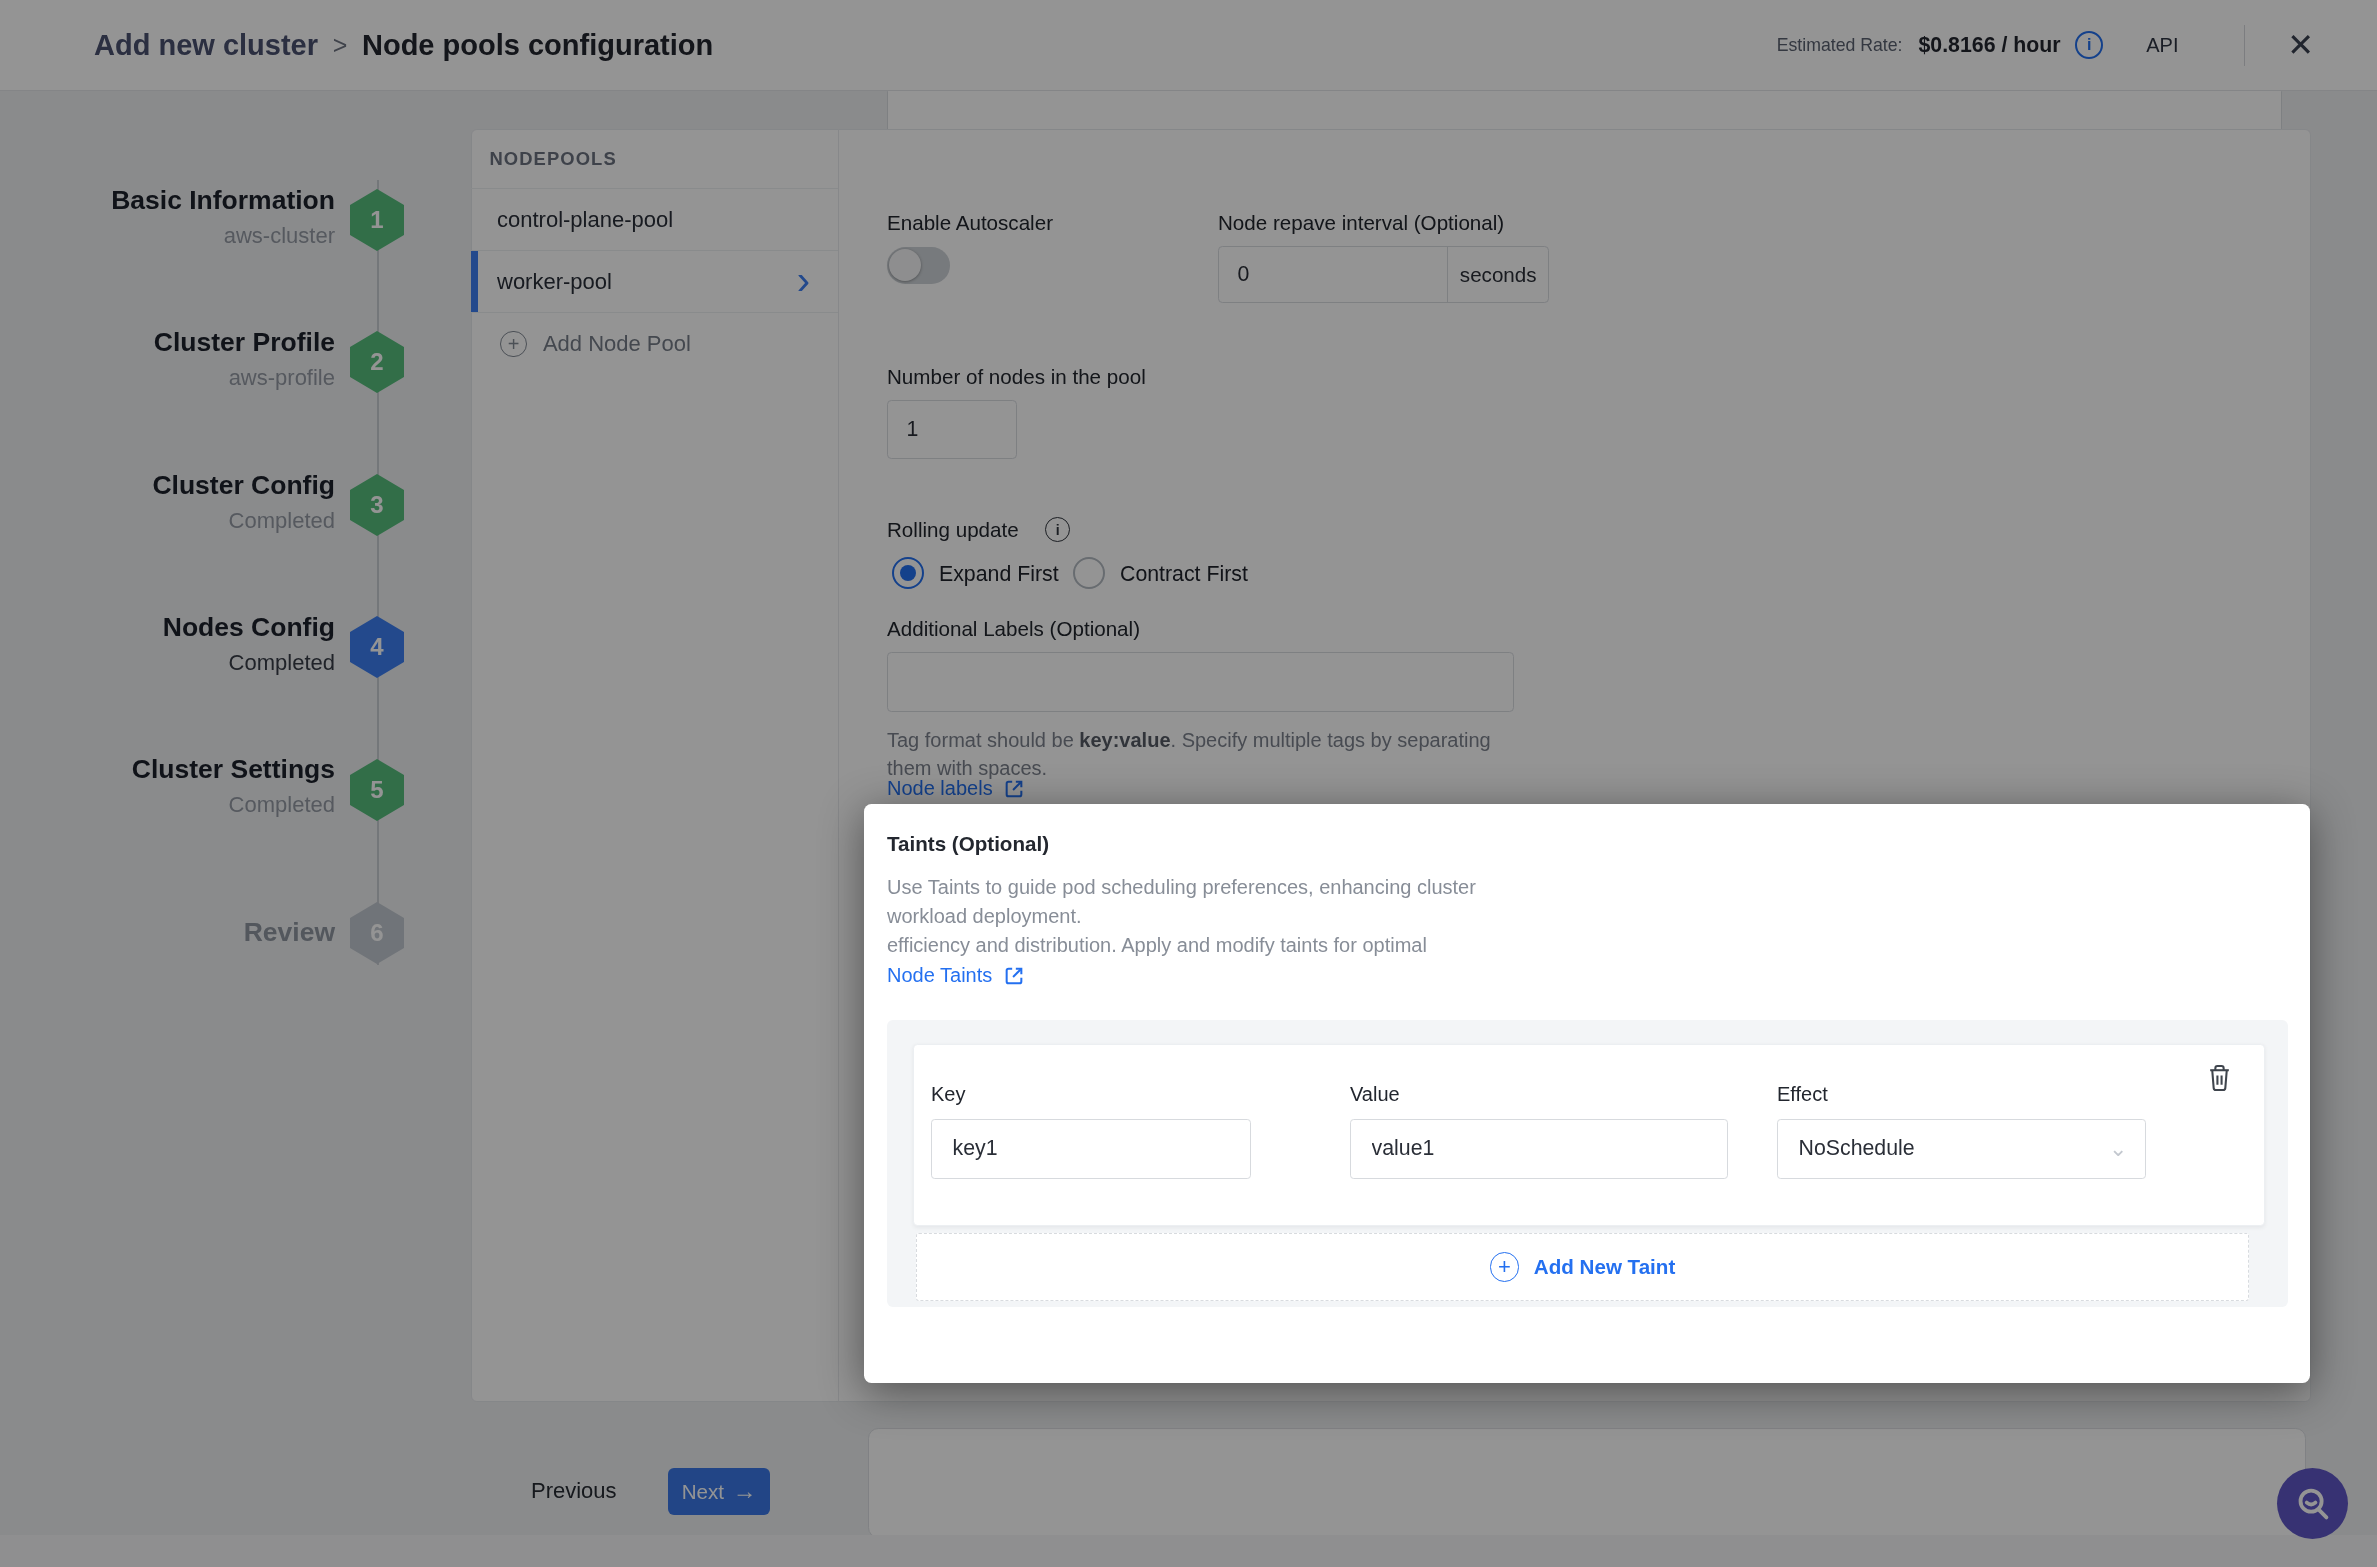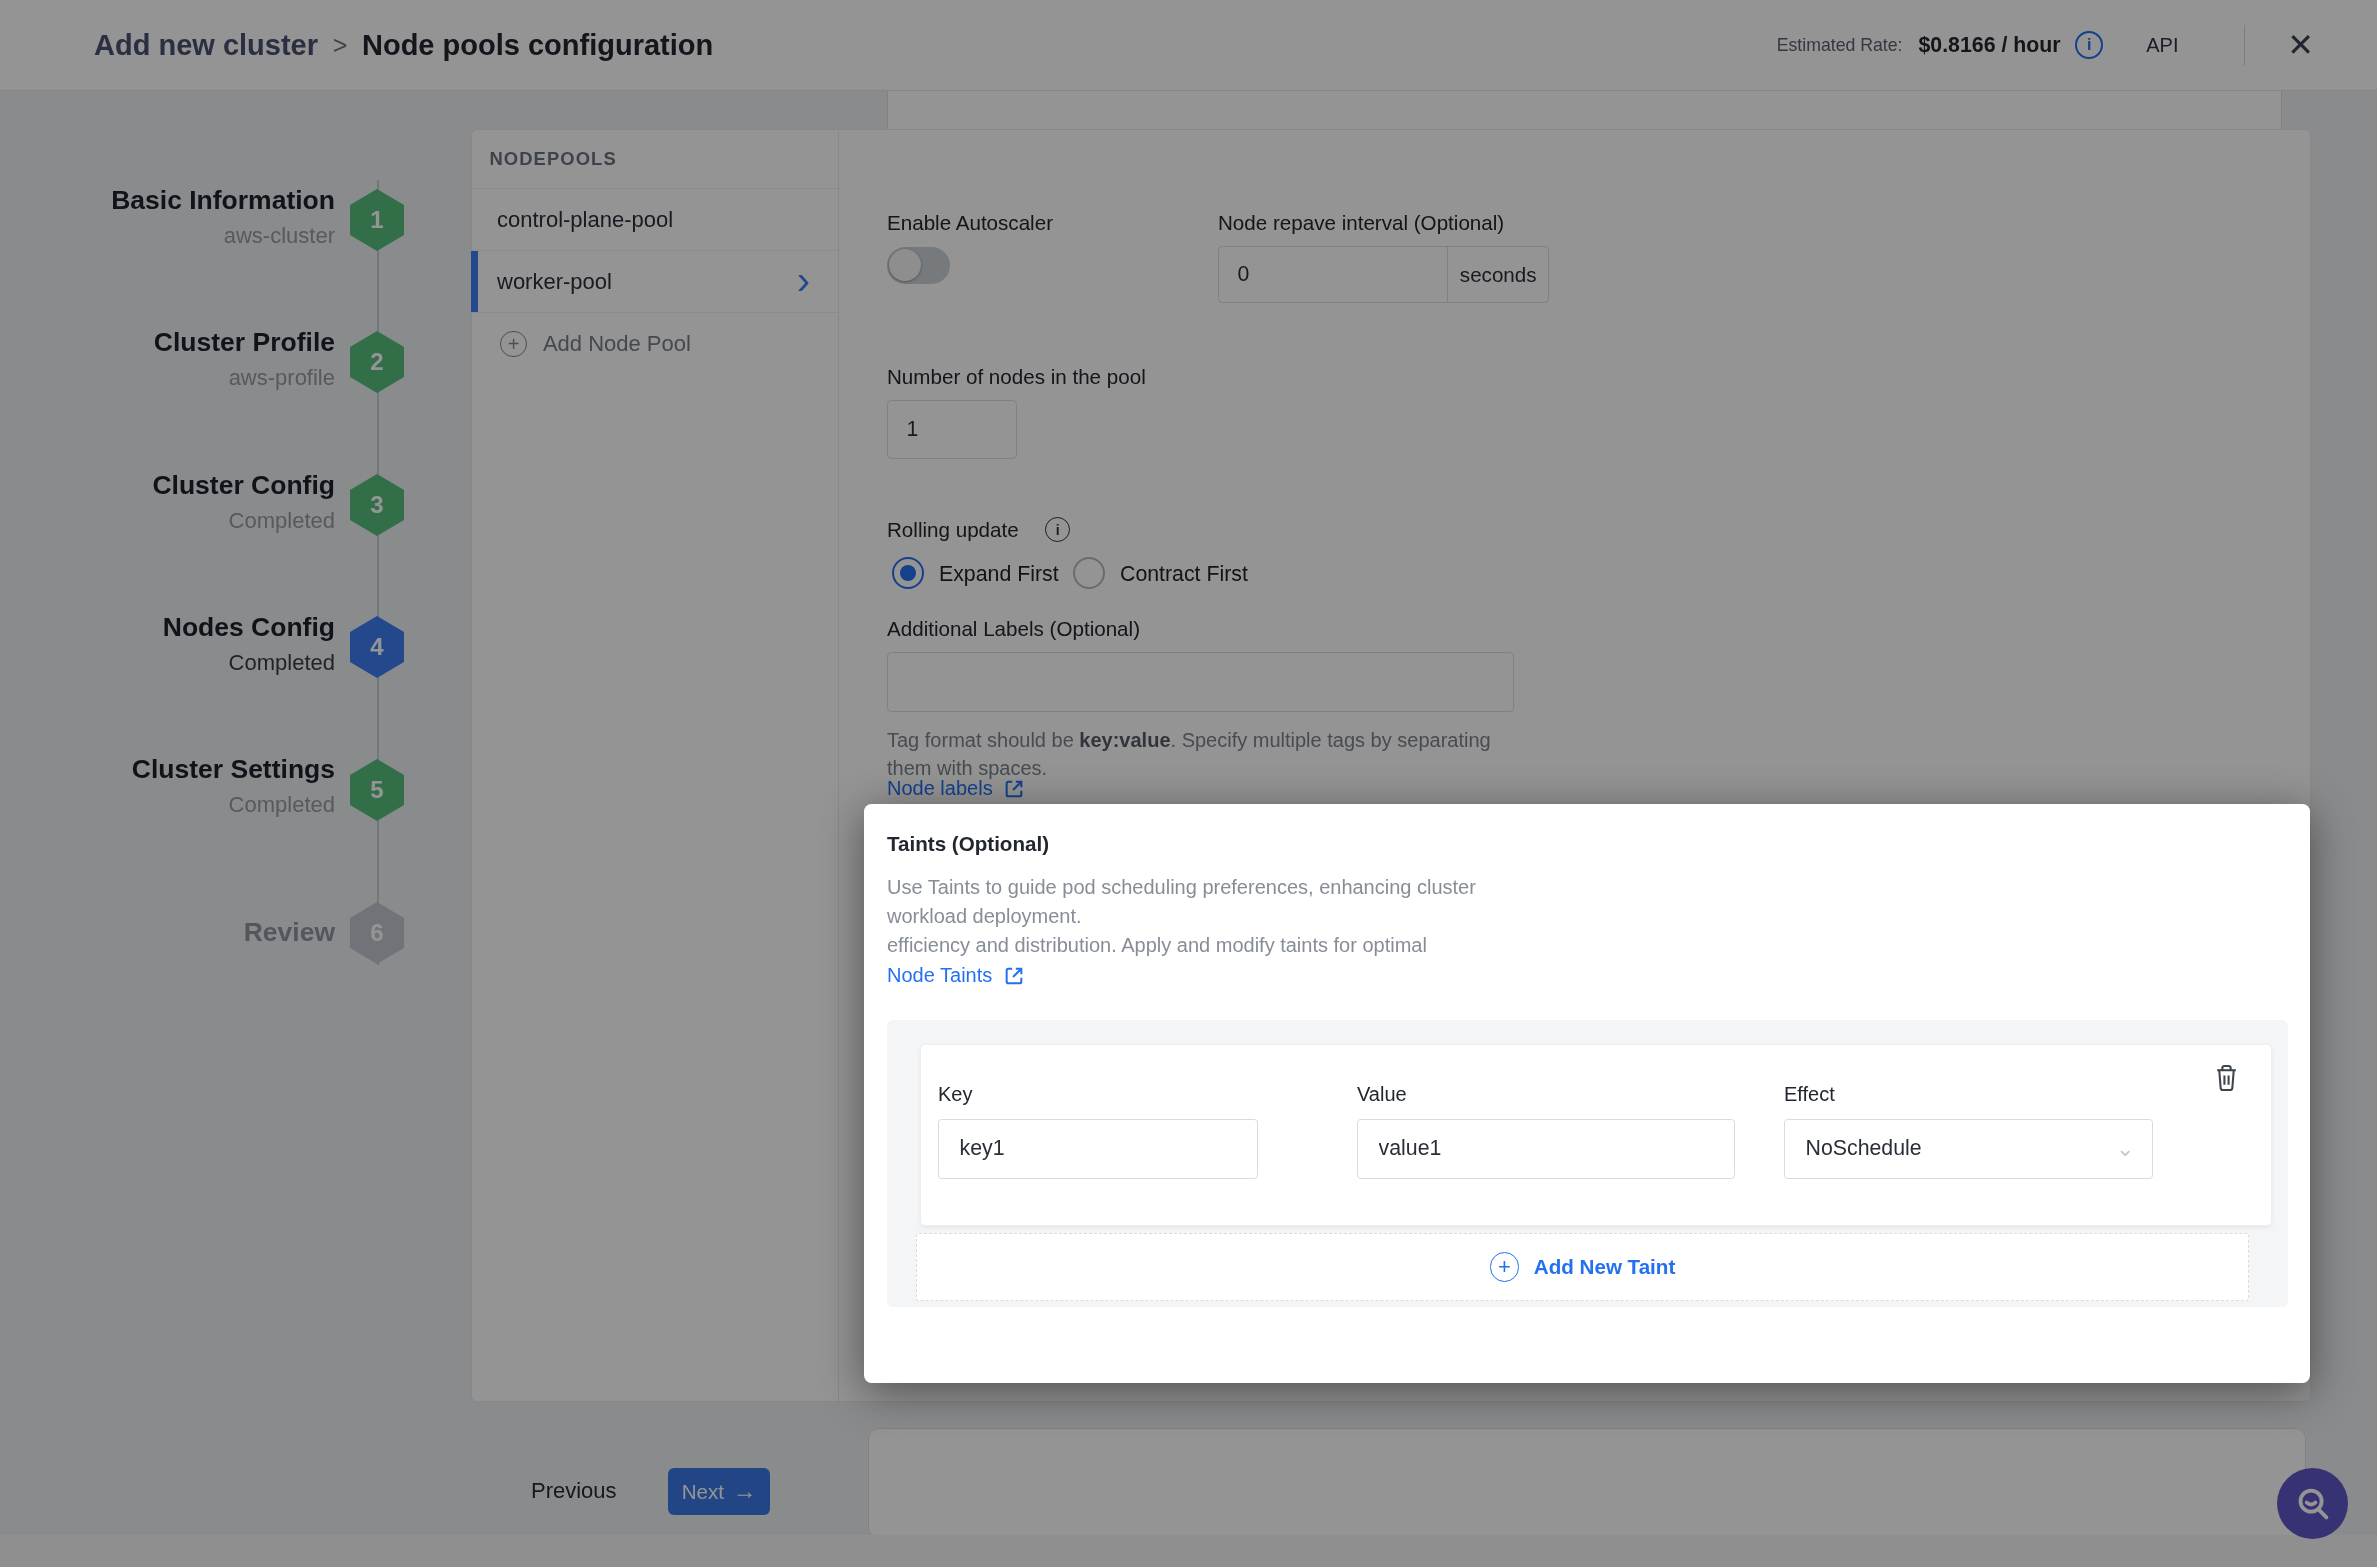--- a/index.html
+++ b/index.html
@@ -83,21 +83,21 @@
   .footer-strip{position:absolute;left:0;top:1535px;width:2377px;height:32px;background:#f6f7f9;}
 
   
   .overlay{position:absolute;left:0;top:0;width:2377px;height:1568px;background:rgba(0,0,0,0.42);z-index:40;}
   .taints-card{position:absolute;left:864px;top:804px;width:1446px;height:579px;background:#fff;border-radius:7.4px;
         box-shadow:0 8.8px 44px rgba(0,0,0,0.45);z-index:50;}
   .t-heading{position:absolute;left:23px;top:28px;font-size:20.6px;font-weight:600;color:#23272f;}
   .t-desc{position:absolute;left:23px;top:69px;font-size:20px;color:#878d97;line-height:29px;}
   .t-link{position:absolute;left:23px;top:160px;}
   .t-gray{position:absolute;left:23px;top:216px;width:1401px;height:287px;background:#f3f5f7;border-radius:5.9px;}
-  .t-row{position:absolute;left:33px;top:23.6px;width:1352px;height:182px;background:#fff;border:0.7px solid #eceff2;
+  .t-row{position:absolute;left:26px;top:23.6px;width:1352px;height:182px;background:#fff;border:0.7px solid #eceff2;
         border-radius:4.4px;box-shadow:0 1.5px 4.4px rgba(16,24,40,0.06);box-sizing:border-box;}
   .t-col-label{position:absolute;top:38px;font-size:20px;font-weight:500;color:#22262e;}
   .t-col-input{position:absolute;top:74px;height:60px;border:0.7px solid #d7dade;border-radius:3.7px;box-sizing:border-box;
         font-size:21.3px;color:#2a2e37;padding-left:20.6px;font-family:"Liberation Sans",sans-serif;outline:none;background:#fff;}
   .t-select{display:flex;align-items:center;position:absolute;top:74px;height:60px;border:0.7px solid #d7dade;border-radius:3.7px;
         box-sizing:border-box;font-size:21.3px;color:#2a2e37;padding-left:20.6px;background:#fff;cursor:pointer;}
   .t-select .chev{position:absolute;right:17.7px;color:#c3c8cf;font-size:22px;}
   .t-trash{position:absolute;right:32px;top:19px;cursor:pointer;}
   .t-dashed{position:absolute;left:29px;top:213px;width:1333px;height:68px;background:#fff;border:1.5px dashed #d8dbdf;
         border-radius:2.9px;box-sizing:border-box;display:flex;align-items:center;justify-content:center;gap:14.7px;cursor:pointer;}

